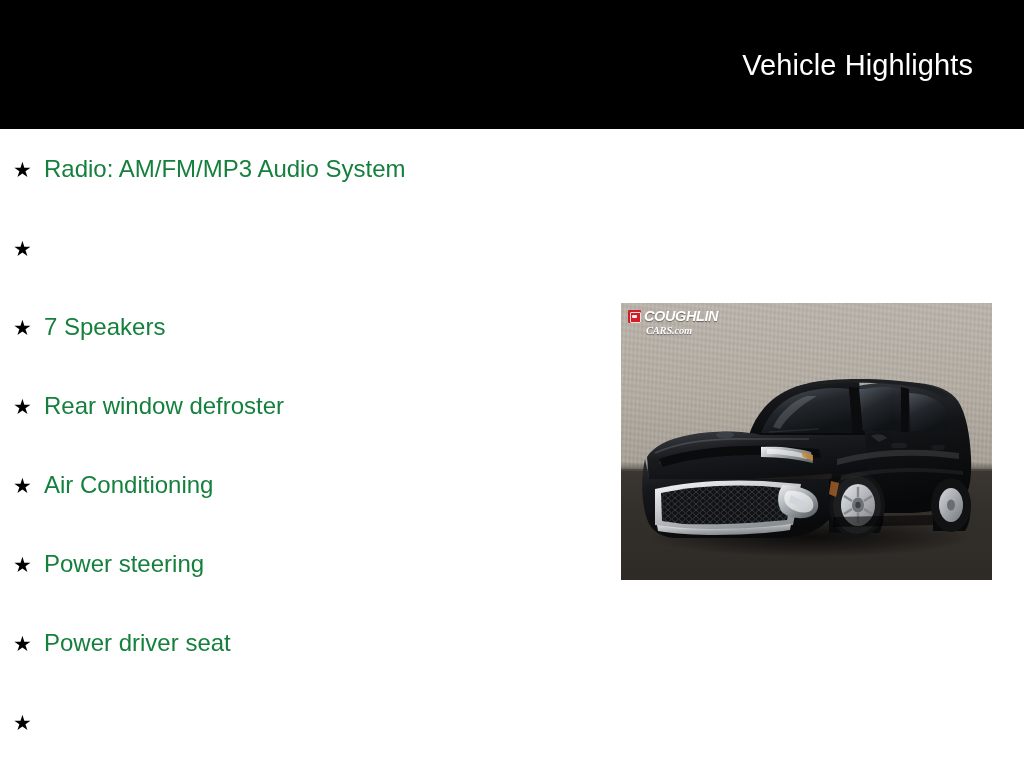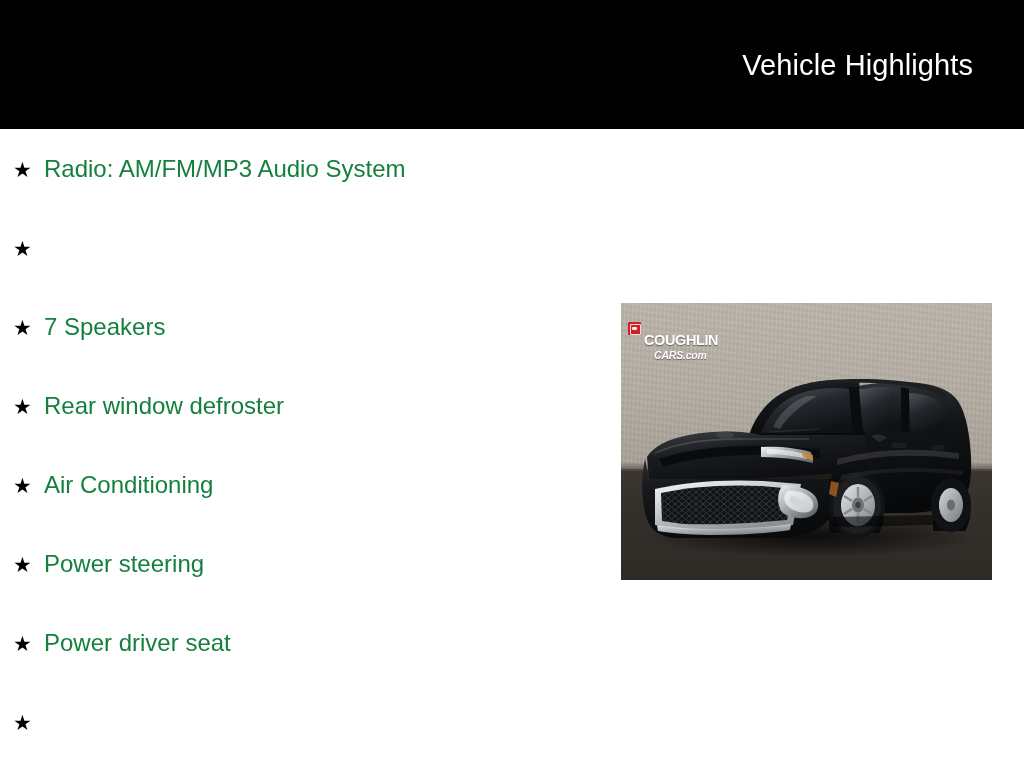--- a/index.html
+++ b/index.html
@@ -161,36 +161,37 @@
     content: "";
     position: absolute;
     left: 4px; top: 5px;
     width: 5px; height: 3px;
     background: rgba(255,255,255,0.9);
     border-radius: 1px;
   }
   .wm-coughlin {
     font-size: 14.5px;
     font-weight: 700;
+    font-style: italic;
     color: #ffffff;
     letter-spacing: -0.4px;
     line-height: 1;
     text-shadow: 0 1px 1px rgba(0,0,0,0.45);
-    margin-top: 24px;
   }
   .wm-cars {
     font-size: 10.5px;
     font-weight: 700;
     font-style: italic;
     color: #ffffff;
     letter-spacing: -0.2px;
     line-height: 1;
     margin-top: 2px;
-    margin-left: 26px;
+    margin-left: 18px;
     text-shadow: 0 1px 1px rgba(0,0,0,0.45);
+    font-family: Liberation Serif, serif;
   }
   .wm-cars .dotcom { font-weight: 700; }
 
   
   #car-figure {
     position: absolute;
     left: 12px;
     top: 36px;
     width: 352px;
     height: 220px;

